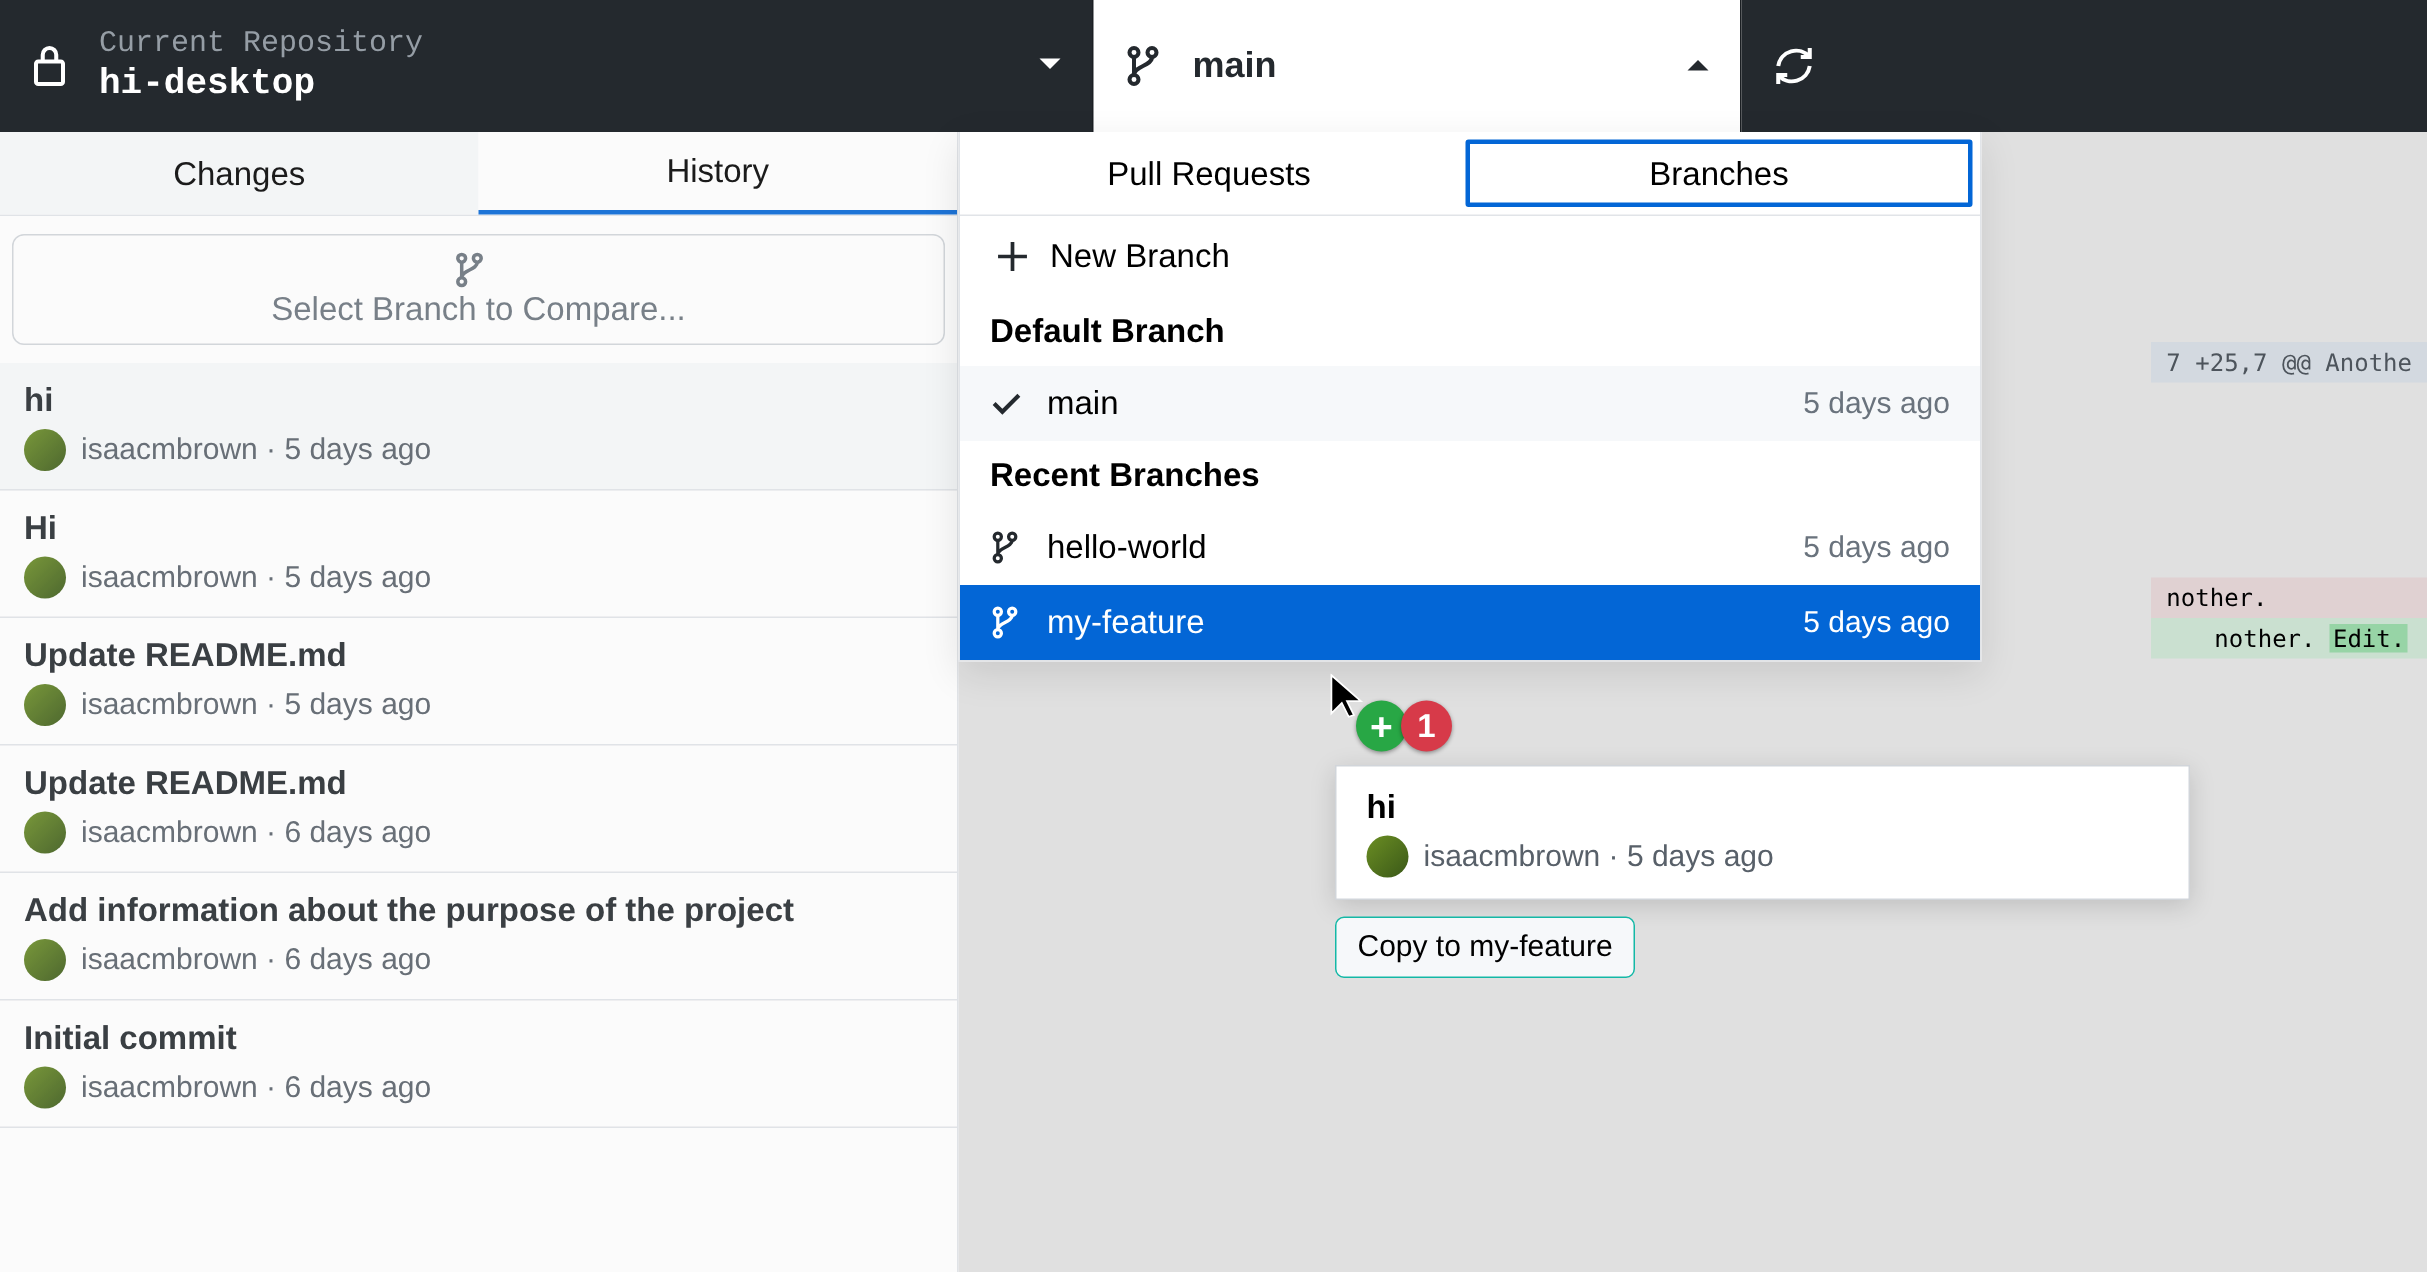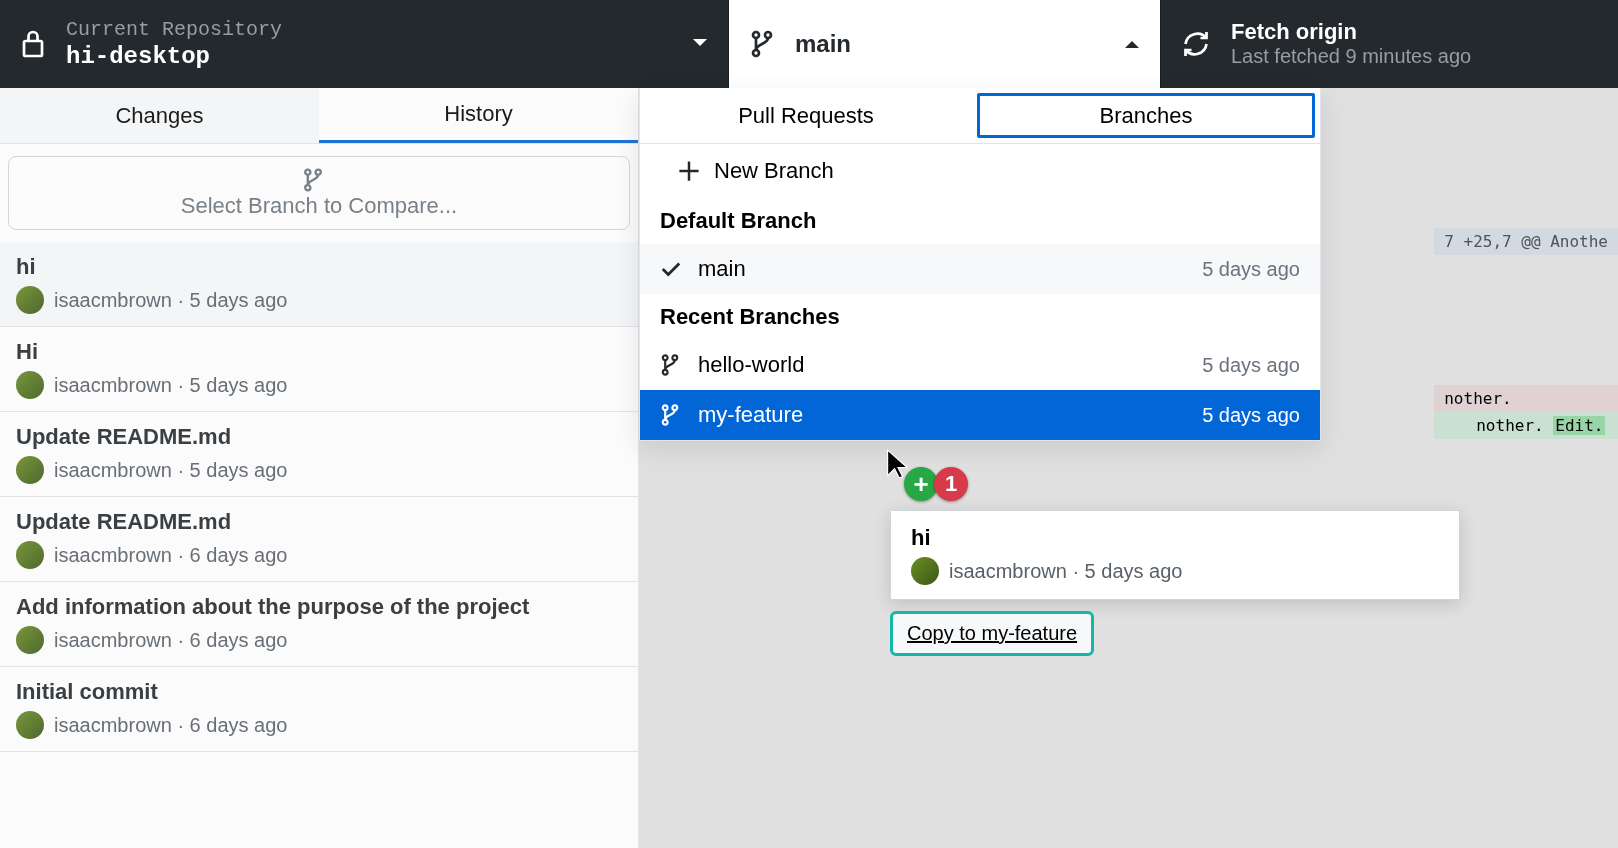--- a/index.html
+++ b/index.html
@@ -114,21 +114,21 @@
       cursor: pointer;
     }
     .dropdown-tab.active {
       border: 3px solid #0366d6;
       margin: 5px;
       border-radius: 2px;
     }
     .new-branch {
       display: flex;
       align-items: center;
-      padding: 14px 38px;
+      padding: 14px 24px;
       font-size: 22px;
       cursor: pointer;
     }
     .new-branch svg { margin-right: 14px; }
     .section-header {
       padding: 10px 20px;
       font-size: 22px;
       font-weight: 600;
     }
     .branch-item {
@@ -178,26 +178,25 @@
       padding: 14px 20px;
       z-index: 20;
     }
     .drag-card-title { font-size: 22px; font-weight: 600; margin-bottom: 6px; }
     .drag-card-meta { display: flex; align-items: center; font-size: 20px; color: #586069; }
     .copy-tooltip {
       position: absolute;
       left: 890px;
       top: 611px;
       background: #f6f8fa;
-      border: 3px solid #14b8a6;
+      border: 1px solid #14b8a6;
       border-radius: 6px;
       padding: 8px 14px;
       font-size: 20px;
       z-index: 20;
-      text-decoration: underline;
     }
     .cursor-badge {
       position: absolute;
       left: 886px;
       top: 449px;
       z-index: 25;
       display: flex;
       align-items: flex-start;
     }
     .cursor-arrow { }
@@ -260,24 +259,20 @@
     </span>
   </div>
 
   <div class="header-section fetch-section">
     <span class="header-icon">
       <svg width="30" height="30" viewBox="0 0 20 20" fill="none" stroke="#fff" stroke-width="1.8">
           <path d="M17 6a8 8 0 00-14 4M3 14a8 8 0 0014-4"></path>
           <path d="M17 2v4h-4M3 18v-4h4"></path>
         </svg>
     </span>
-    <div class="header-text">
-      <div class="header-value" style="font-size:22px">Fetch origin</div>
-      <div class="header-label" style="font-size:20px">Last fetched 9 minutes ago</div>
-    </div>
   </div>
 </div>
 
 <div class="content-area">
   <div class="diff-content">
     <div class="diff-line diff-hunk">7 +25,7 @@ Anothe</div>
     <div style="height:130px"></div>
     <div class="diff-line diff-del">nother.</div>
     <div class="diff-line diff-add"><span>nother. </span><span class="diff-add-strong">Edit.</span></div>
   </div>

